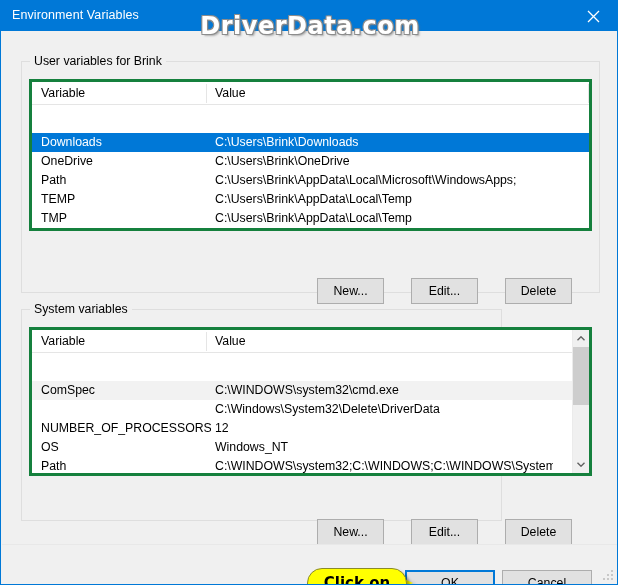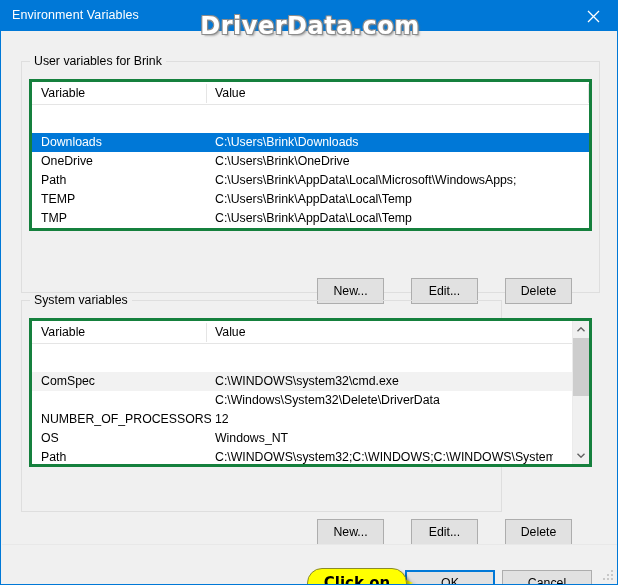--- a/index.html
+++ b/index.html
@@ -94,21 +94,21 @@
     position: absolute;
     top: -8px;
     left: 8px;
     padding: 0 4px;
     background: #f0f0f0;
     font-size: 12.3px;
     color: #000000;
     white-space: nowrap;
   }
   #group-user   { left: 19px; top: 30px;  width: 579px; height: 232px; }
-  #group-system { left: 19px; top: 269px; width: 481px; height: 212px; }
+  #group-system { left: 19px; top: 278px; width: 481px; height: 212px; }
 
   
   .listview {
     position: absolute;
     box-sizing: border-box;
     border: 3px solid #15803d;
     background: #ffffff;
     overflow: hidden;
   }
   #list-user   { left: 7px; top: 17px; width: 563px; height: 152px; }

